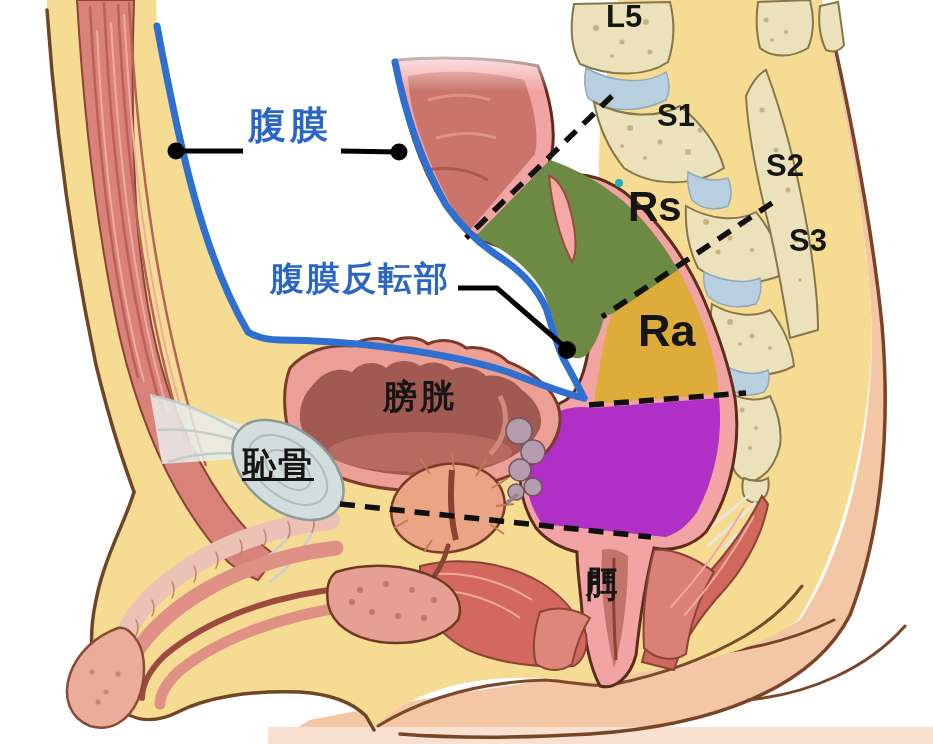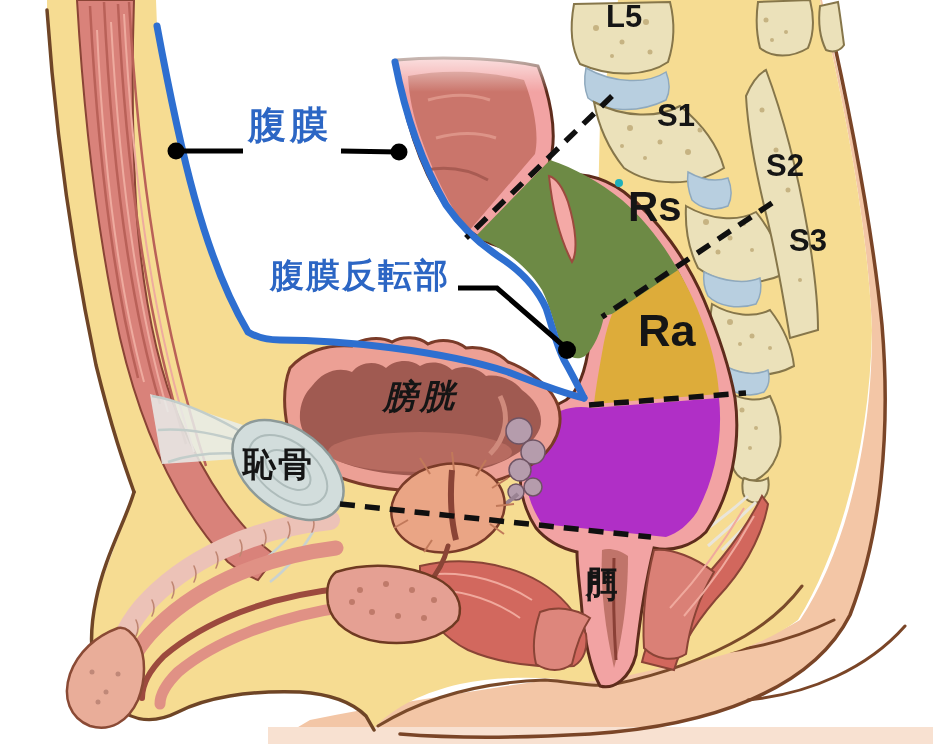--- a/index.html
+++ b/index.html
@@ -10,25 +10,25 @@
        color:var(--label-black,#151515);}
   .lbl.blue{color:var(--label-blue,#2c66c4);}
   .lbl.vert{writing-mode:vertical-rl;text-orientation:upright;letter-spacing:4px;}
   #lbl-l5{left:606px;top:1px;font-size:31px;}
   #lbl-s1{left:657px;top:100px;font-size:31px;}
   #lbl-s2{left:766px;top:150px;font-size:31px;}
   #lbl-s3{left:769px;top:225px;font-size:31px;margin-left:20px;}
   #lbl-rs{left:600px;top:186px;font-size:42px;margin-left:28px;}
   #lbl-ra{left:638px;top:308px;font-size:45px;}
   #lbl-rb{left:592px;top:434px;font-size:48px;}
-  #lbl-bladder{left:383px;top:379px;font-size:34px;letter-spacing:3px;font-style:italic;}
-  #lbl-pubic{left:242px;top:447px;font-size:34px;letter-spacing:2px;}
+  #lbl-bladder{left:383px;top:379px;font-size:34px;letter-spacing:3px;}
+  #lbl-pubic{left:242px;top:447px;font-size:34px;letter-spacing:2px;text-decoration:underline;}
   #lbl-anus{left:586px;top:542px;font-size:32px;}
   #lbl-peritoneum{left:248px;top:106px;font-size:38px;letter-spacing:4px;}
-  #lbl-reflection{left:270px;top:261px;font-size:34px;letter-spacing:2px;font-family:Liberation Mono, monospace;}
+  #lbl-reflection{left:270px;top:261px;font-size:34px;letter-spacing:2px;}
   .fill-rs{fill:var(--seg-rs,#6d8a45);}
   .fill-ra{fill:var(--seg-ra,#ddac3a);}
   .fill-rb{fill:var(--seg-rb,#b02fc6);}
   .peri{stroke:var(--peritoneum-line,#2e6fd0);}
   .dashline{stroke:var(--dashed-line,#101010);}
 </style>
 </head>
 <body>
 
 <div class="stage">

